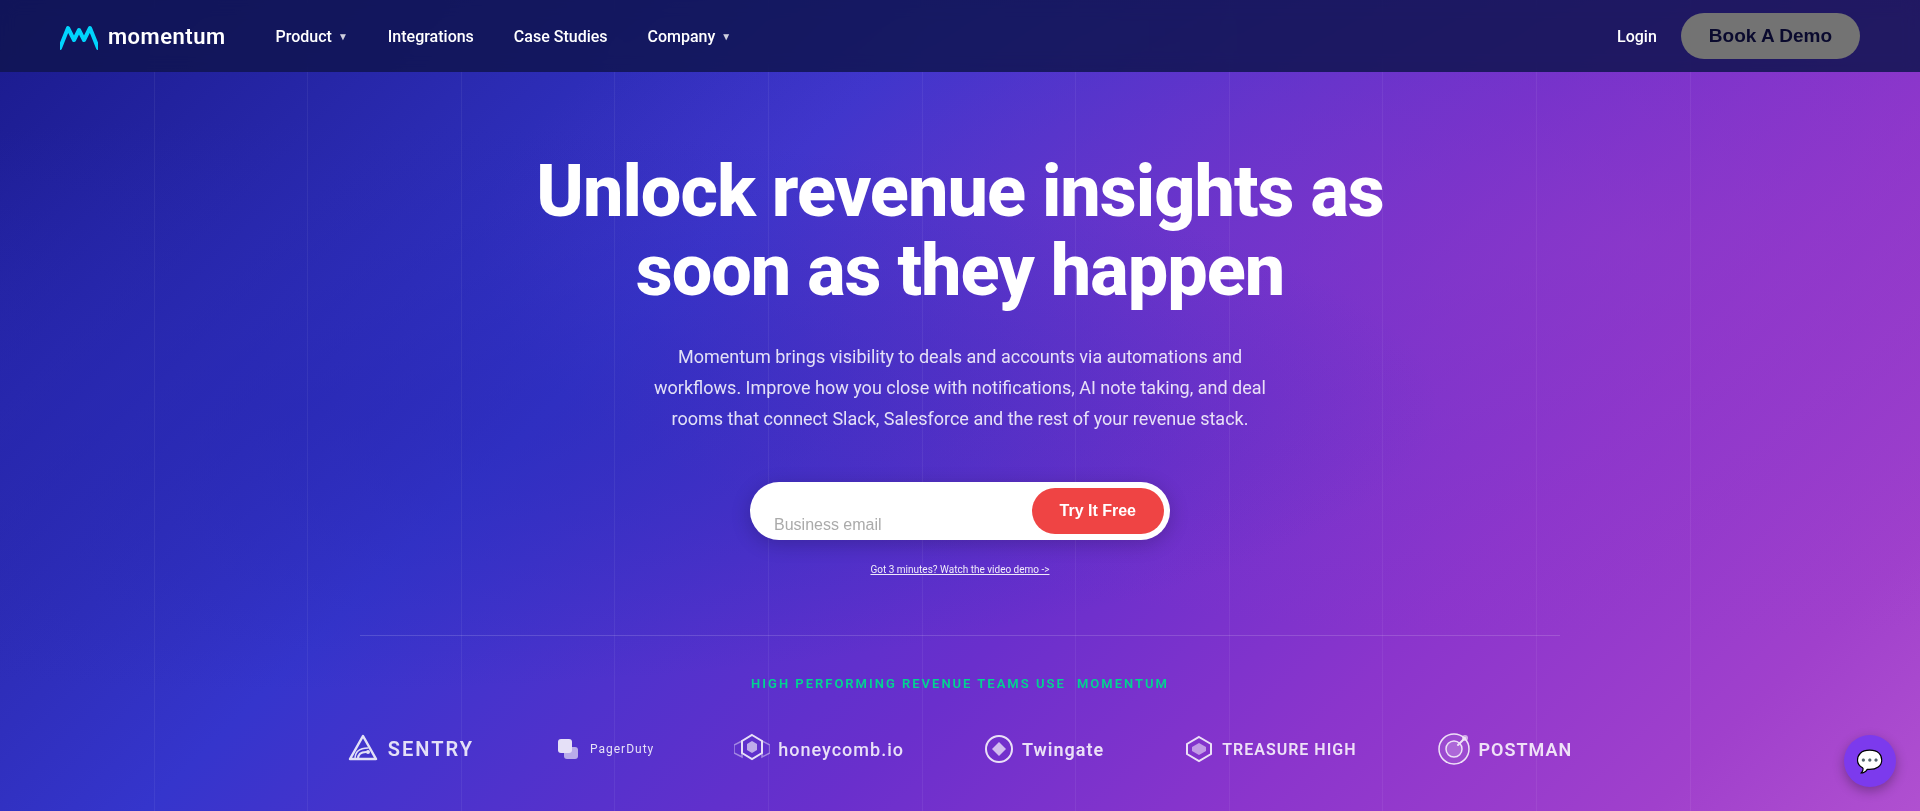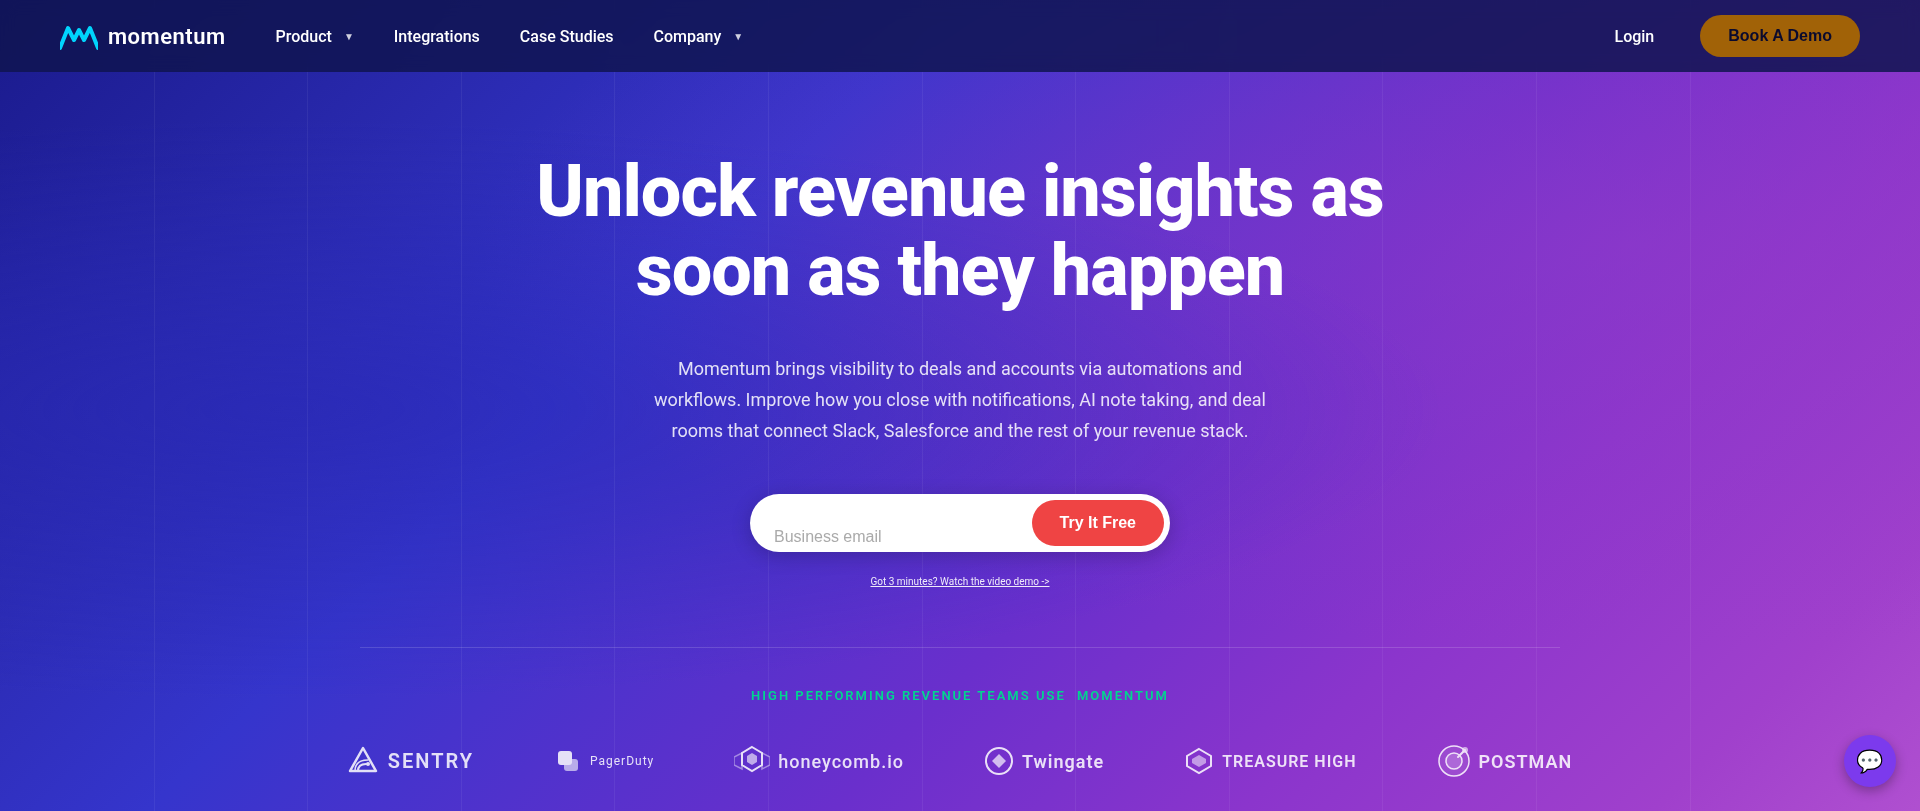--- a/index.html
+++ b/index.html
@@ -57,48 +57,48 @@
       flex: 1;
     }
 
     .nav-link {
       color: #ffffff;
       font-size: 16px;
       font-weight: 500;
       text-decoration: none;
       display: flex;
       align-items: center;
-      gap: 12px;
+      gap: 6px;
       cursor: pointer;
     }
 
     .nav-link .chevron {
       font-size: 10px;
       opacity: 0.8;
     }
 
     .nav-right {
       display: flex;
       align-items: center;
-      gap: 46px;
+      gap: 24px;
       justify-content: center;
     }
 
     .nav-login {
       color: #ffffff;
       font-size: 16px;
       font-weight: 500;
       text-decoration: none;
       cursor: pointer;
     }
 
     .nav-book-demo {
-      background: #a16207;
+      background: #737373;
       color: #0a0a2e;
-      font-size: 16px;
+      font-size: 19px;
       font-weight: 700;
       padding: 12px 28px;
       border-radius: 50px;
       border: none;
       cursor: pointer;
       text-decoration: none;
       white-space: nowrap;
     }
 
     
@@ -154,21 +154,21 @@
       text-align: center;
       padding: 80px 20px 0;
       max-width: 900px;
     }
 
     .hero-title {
       color: #ffffff;
       font-size: 72px;
       font-weight: 800;
       line-height: 1.1;
-      margin-bottom: 44px;
+      margin-bottom: 32px;
       letter-spacing: -1px;
     }
 
     .hero-subtitle {
       color: rgba(255, 255, 255, 0.85);
       font-size: 18px;
       line-height: 1.7;
       max-width: 640px;
       margin-bottom: 48px;
     }

